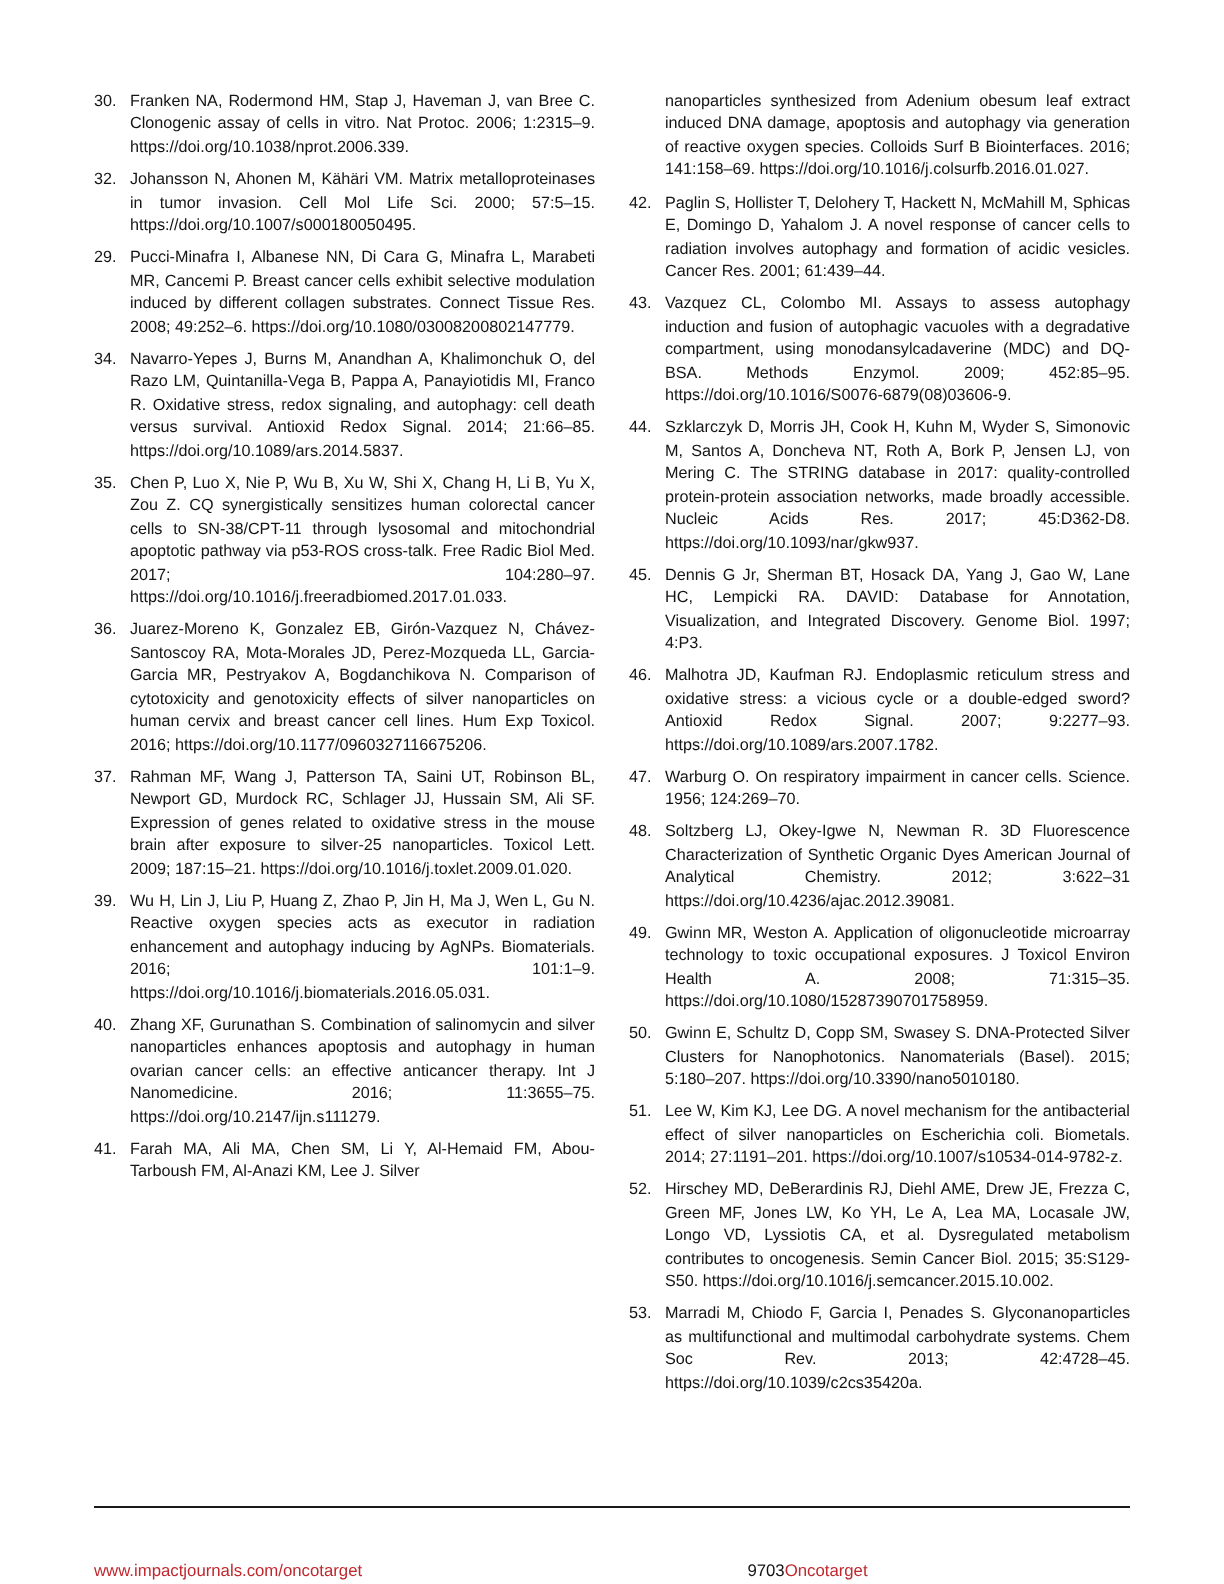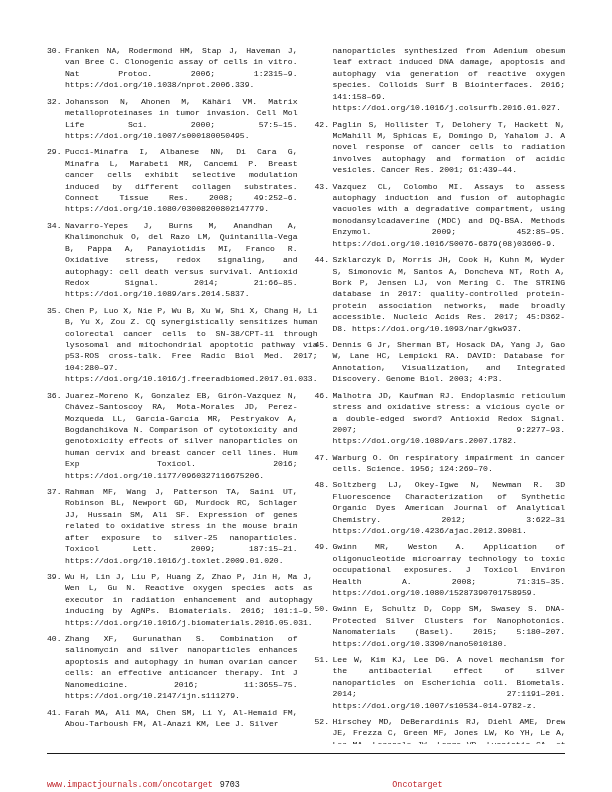--- a/index.html
+++ b/index.html
@@ -3,21 +3,21 @@
 <meta charset="utf-8">
 <style>
   * { margin: 0; padding: 0; box-sizing: border-box; }
   html, body { width: 612px; height: 792px; }
   body { background: #ffffff; }
   .page {
     position: relative;
     width: 612px;
     height: 792px;
     background: #ffffff;
-    font-family: Liberation Mono, monospace;
+    font-family: Liberation Sans, sans-serif;
     color: #141414;
     overflow: hidden;
   }
   .columns {
     position: absolute;
     top: 45px;
     left: 47px;
     right: 47px;
     bottom: 48px;
     display: flex;
@@ -43,21 +43,21 @@
   .footer {
     position: absolute;
     left: 47px;
     right: 47px;
     top: 780px;
     display: flex;
     align-items: baseline;
     font-size: 8.4px;
   }
   .footer-url { flex: 1 1 0; color: var(--accent, #c0272d); text-align: left; }
-  .footer-page { flex: 1 1 0; color: #141414; text-align: left; }
+  .footer-page { flex: 1 1 0; color: #141414; text-align: right; }
   .footer-journal { flex: 1 1 0; color: var(--accent, #c0272d); text-align: left; }
 </style>
 </head>
 <body>
 
 <div class="page">
 
   <div class="columns">
     <div class="col">
         <div class="ref">
@@ -113,21 +113,21 @@
         <div class="ref">
     <span class="ref-num">43.</span>
     <span class="ref-text">Vazquez CL, Colombo MI. Assays to assess autophagy induction and fusion of autophagic vacuoles with a degradative compartment, using monodansylcadaverine (MDC) and DQ-BSA. Methods Enzymol. 2009; 452:85–95. https://doi.org/10.1016/S0076-6879(08)03606-9.</span>
   </div>
         <div class="ref">
     <span class="ref-num">44.</span>
     <span class="ref-text">Szklarczyk D, Morris JH, Cook H, Kuhn M, Wyder S, Simonovic M, Santos A, Doncheva NT, Roth A, Bork P, Jensen LJ, von Mering C. The STRING database in 2017: quality-controlled protein-protein association networks, made broadly accessible. Nucleic Acids Res. 2017; 45:D362-D8. https://doi.org/10.1093/nar/gkw937.</span>
   </div>
         <div class="ref">
     <span class="ref-num">45.</span>
-    <span class="ref-text">Dennis G Jr, Sherman BT, Hosack DA, Yang J, Gao W, Lane HC, Lempicki RA. DAVID: Database for Annotation, Visualization, and Integrated Discovery. Genome Biol. 2003; 4:P3.</span>
+    <span class="ref-text">Dennis G Jr, Sherman BT, Hosack DA, Yang J, Gao W, Lane HC, Lempicki RA. DAVID: Database for Annotation, Visualization, and Integrated Discovery. Genome Biol. 1997; 4:P3.</span>
   </div>
         <div class="ref">
     <span class="ref-num">46.</span>
     <span class="ref-text">Malhotra JD, Kaufman RJ. Endoplasmic reticulum stress and oxidative stress: a vicious cycle or a double-edged sword? Antioxid Redox Signal. 2007; 9:2277–93. https://doi.org/10.1089/ars.2007.1782.</span>
   </div>
         <div class="ref">
     <span class="ref-num">47.</span>
     <span class="ref-text">Warburg O. On respiratory impairment in cancer cells. Science. 1956; 124:269–70.</span>
   </div>
         <div class="ref">

